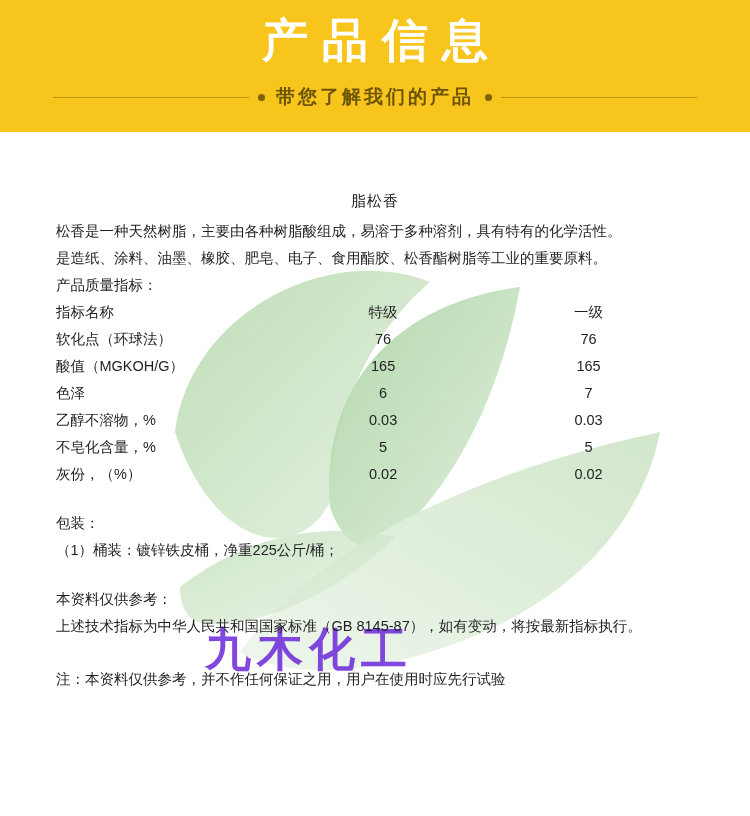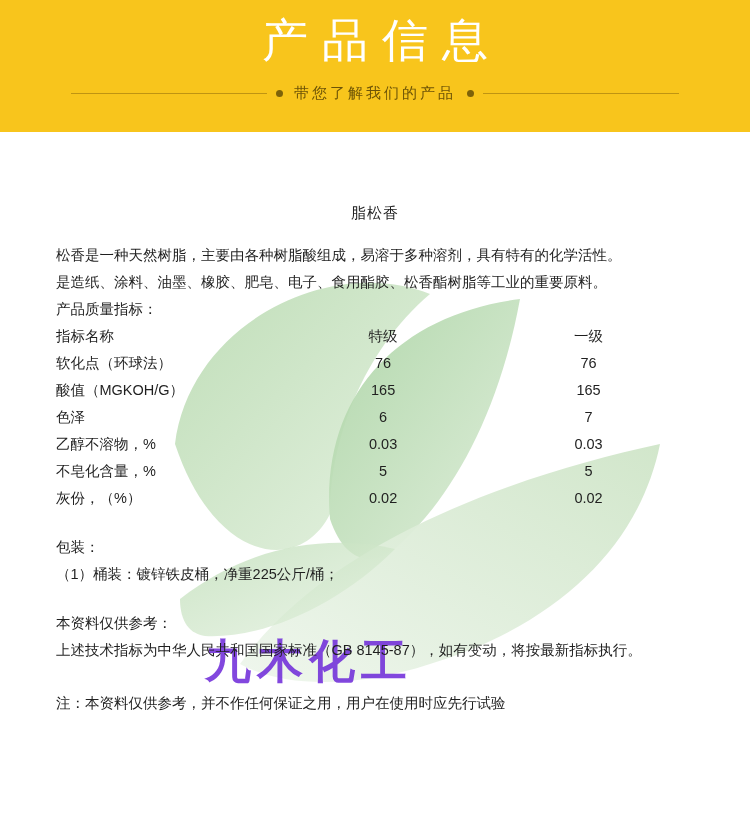--- a/index.html
+++ b/index.html
@@ -25,21 +25,21 @@
     overflow: hidden;
   }
   .banner-title {
     position: absolute;
     top: 12px;
     left: 0;
     width: 750px;
     text-align: center;
     font-family: "Liberation Serif", serif;
     font-size: 46px;
-    font-weight: normal;
+    font-weight: bold;
     letter-spacing: 14px;
     text-indent: 14px;
     color: #ffffff;
     line-height: 58px;
   }
   .banner-sub-wrap {
     position: absolute;
     top: 84px;
     left: 0;
     width: 750px;
@@ -55,22 +55,22 @@
   .banner-dot {
     width: 7px;
     height: 7px;
     border-radius: 50%;
     background: #7d6209;
     margin: 0 9px;
     flex: none;
   }
   .banner-sub {
     font-family: "Liberation Serif", serif;
-    font-size: 15px;
-    font-weight: normal;
+    font-size: 19px;
+    font-weight: bold;
     letter-spacing: 3px;
     color: #6d5407;
     white-space: nowrap;
     padding: 0 2px;
   }
 
   
   .content {
     position: relative;
     width: 750px;
@@ -104,21 +104,21 @@
     z-index: 2;
     padding: 0 56px;
     font-size: 14.5px;
     line-height: 27px;
     color: #1f1f1f;
   }
   .doc-title {
     text-align: center;
     font-size: 15px;
     font-weight: normal;
-    margin: 12px;
+    margin: 0;
     padding-top: 55px;
     padding-bottom: 4px;
     letter-spacing: 1px;
   }
   .para {
     margin: 0;
     white-space: nowrap;
   }
 
   

